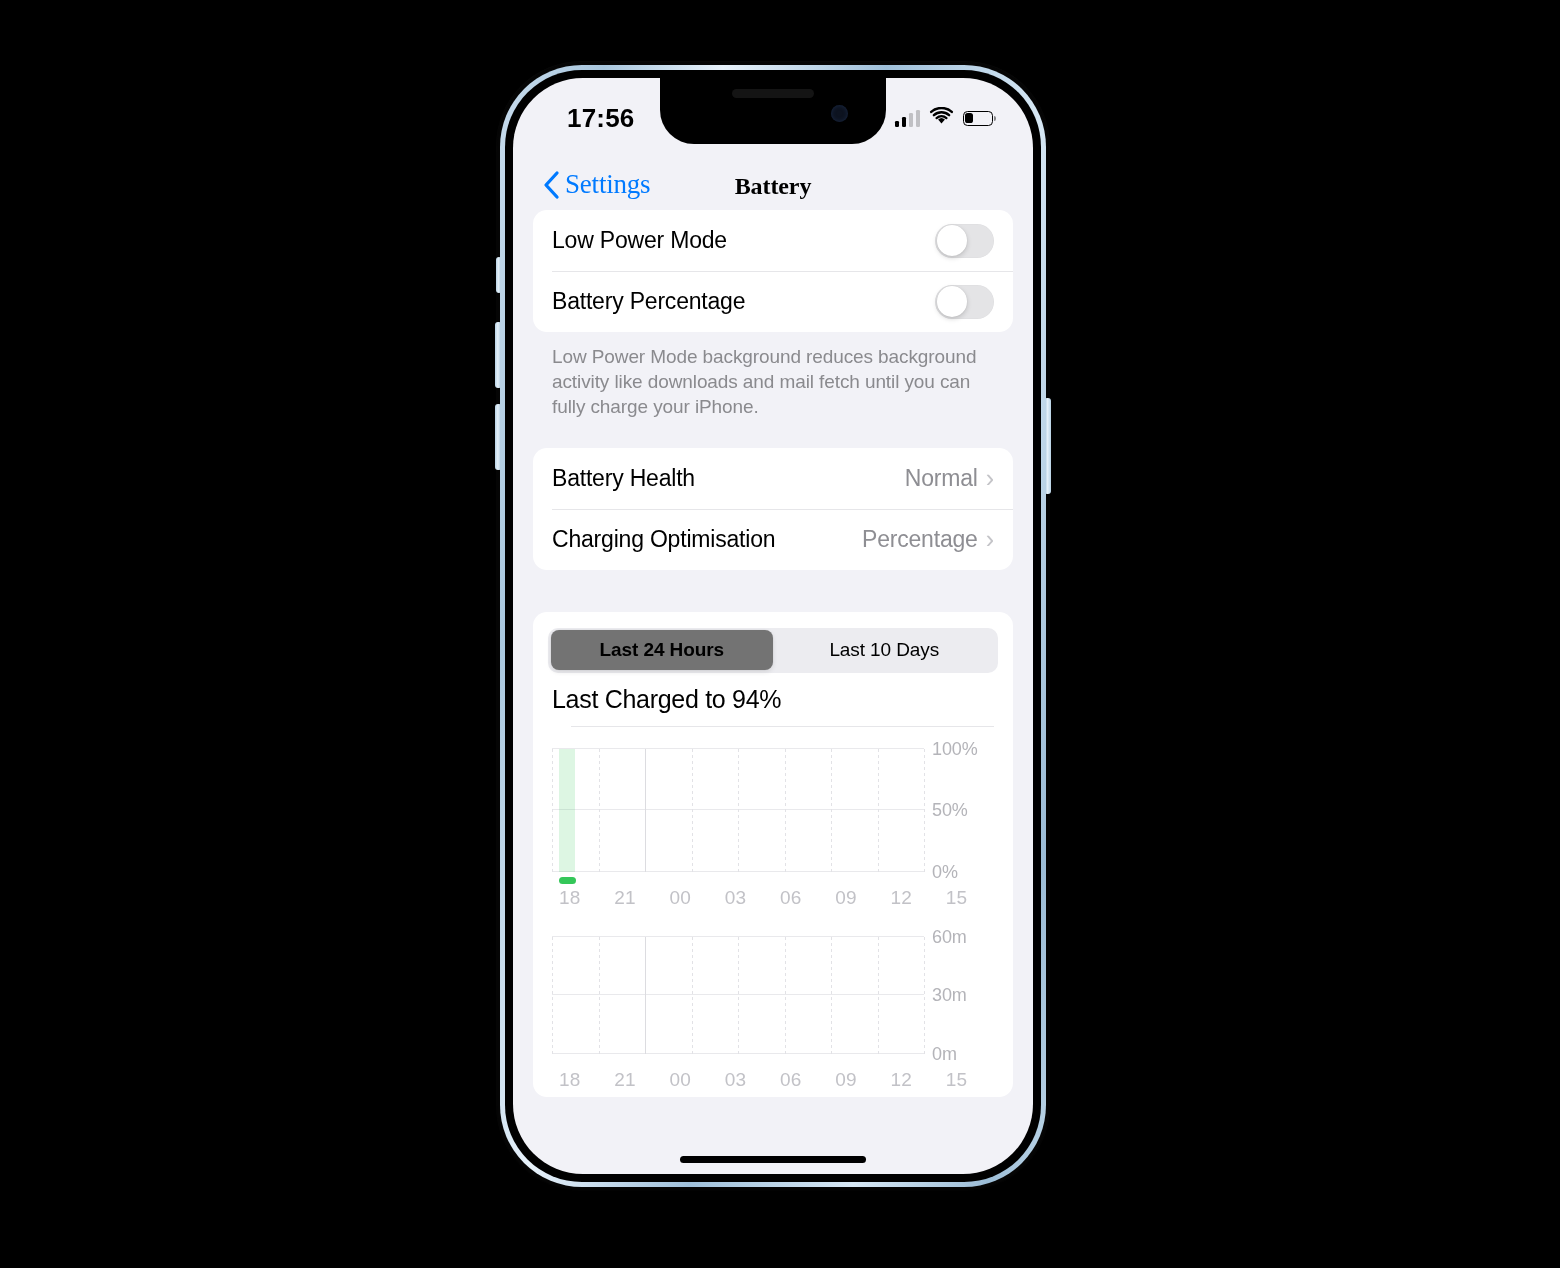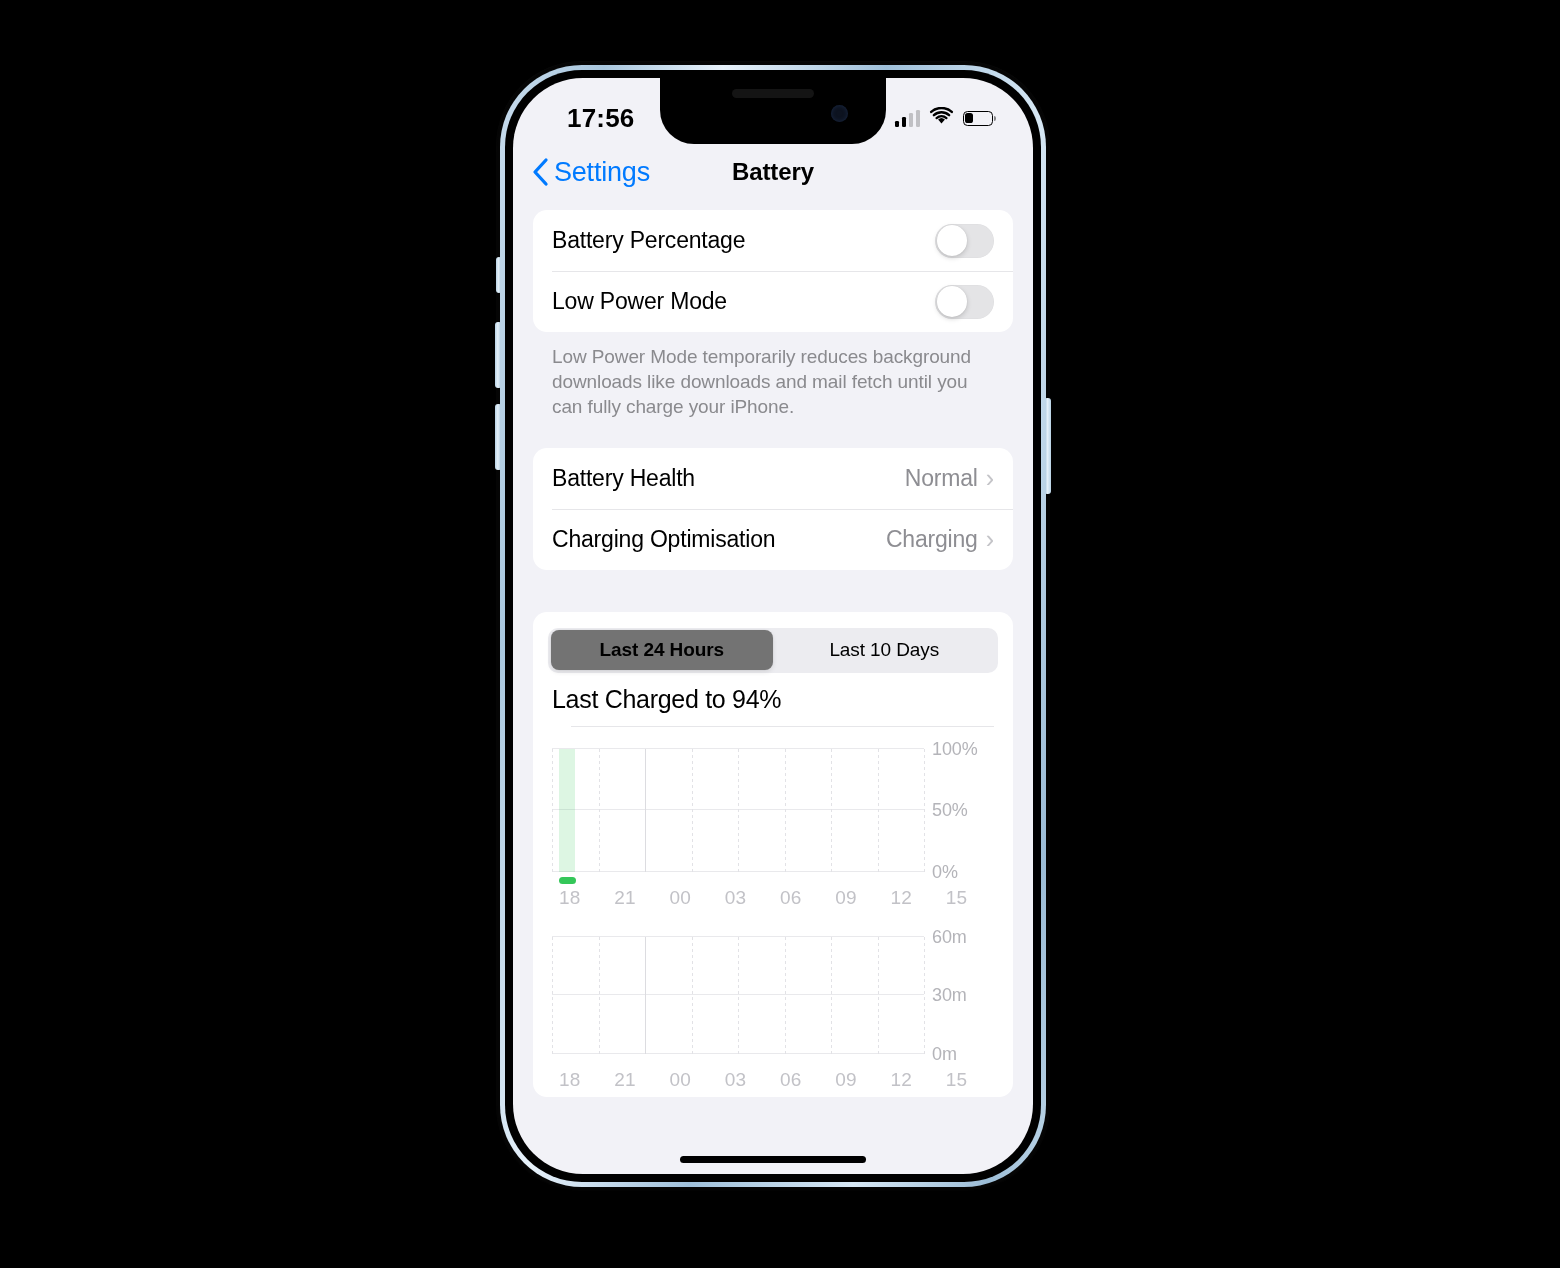--- a/index.html
+++ b/index.html
@@ -84,22 +84,23 @@
   .sig i:nth-child(4){ height: 17px; background:#c0c0c4; }
   .batt-ic { position: relative; width: 30px; height: 15px;
     border: 1.6px solid #000; border-radius: 4.5px; }
   .batt-ic .fill { position:absolute; left: 1.4px; top: 1.4px; bottom:1.4px;
     width: 26%; background: #000; border-radius: 2.6px; }
   .batt-ic .nub { position:absolute; right:-4px; top: 4.4px; width: 2.2px; height: 5px;
     background: #000; border-radius: 0 2px 2px 0; opacity:.45; }
 
   
   .navbar {
-    height: 56px; display:flex; align-items:center; padding: 0 18px;
+    height: 56px; display:flex; align-items:flex-end; padding: 0 29px;
     position: relative;
+    font-family: Liberation Serif, serif;
   }
   .back { display:flex; align-items:center; gap: 5px; color:#007aff; cursor:pointer; }
   .back svg { display:block; }
   .back-label { font-size: 27px; color:#007aff; letter-spacing:-.2px; }
   .nav-title { position:absolute; left:0; right:0; text-align:center;
     font-size: 24px; font-weight: 700; color:#000; letter-spacing:-.1px;
     pointer-events:none; }
 
   
   .content { padding: 10px 20px 0; }
@@ -223,49 +224,49 @@
         </span>
         <span class="back-label">Settings</span>
       </div>
       <div class="nav-title">Battery</div>
     </div>
 
     <div class="content">
 
       <div class="card">
         <div class="row">
+          <span class="row-label">Low Power Mode</span>
+          <span class="toggle">
+            <span class="knob"></span>
+          </span>
+        </div>
+        <div class="row">
           <span class="row-label">Battery Percentage</span>
           <span class="toggle">
             <span class="knob"></span>
           </span>
         </div>
-        <div class="row">
-          <span class="row-label">Low Power Mode</span>
-          <span class="toggle">
-            <span class="knob"></span>
-          </span>
-        </div>
       </div>
 
-      <div class="footnote">Low Power Mode temporarily reduces background downloads like downloads and mail fetch until you can fully charge your iPhone.</div>
+      <div class="footnote">Low Power Mode background reduces background activity like downloads and mail fetch until you can fully charge your iPhone.</div>
 
       <div class="gap"></div>
 
       <div class="card">
         <div class="row">
           <span class="row-label">Battery Health</span>
           <span class="row-right">
             <span class="row-value">Normal</span>
             <span class="chev">›</span>
           </span>
         </div>
         <div class="row">
           <span class="row-label">Charging Optimisation</span>
           <span class="row-right">
-            <span class="row-value">Charging</span>
+            <span class="row-value">Percentage</span>
             <span class="chev">›</span>
           </span>
         </div>
       </div>
 
       <div class="gap-lg"></div>
 
       <div class="card">
         <div class="seg-wrap">
           <div class="segmented">

